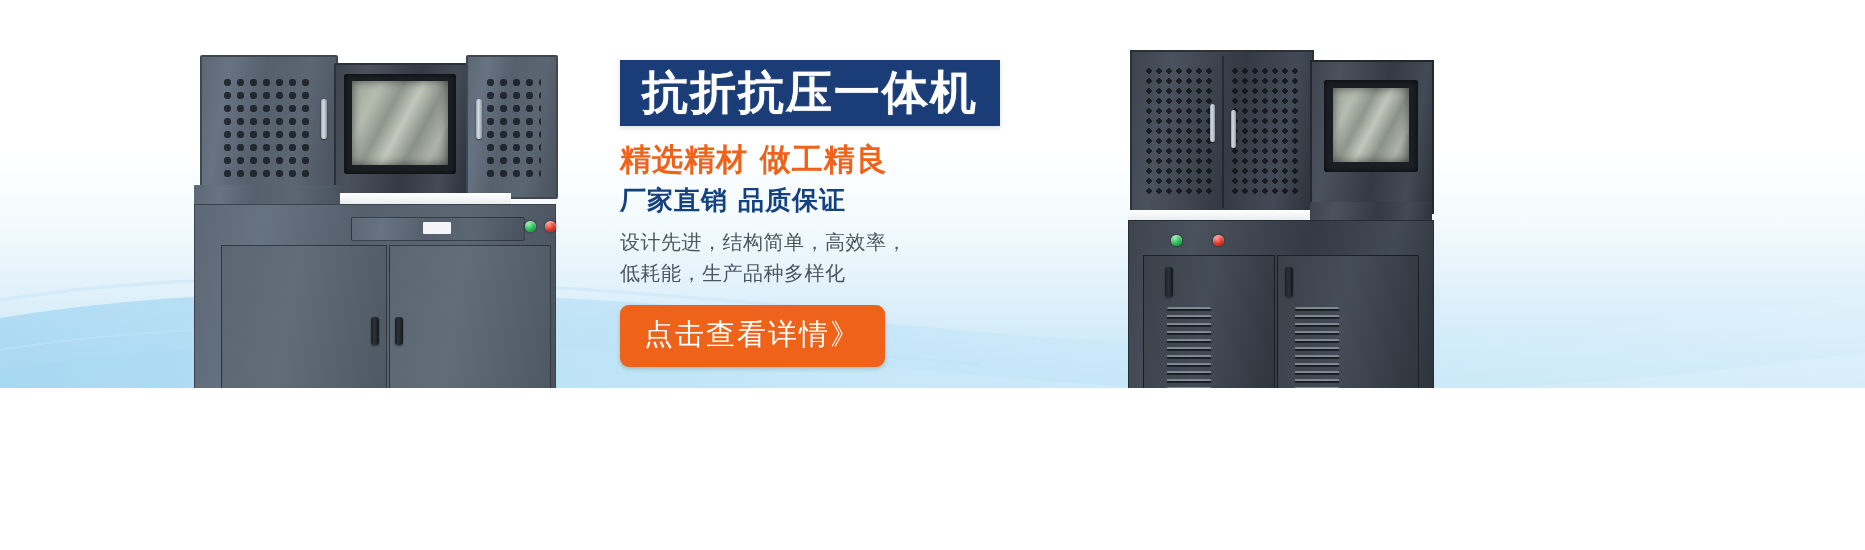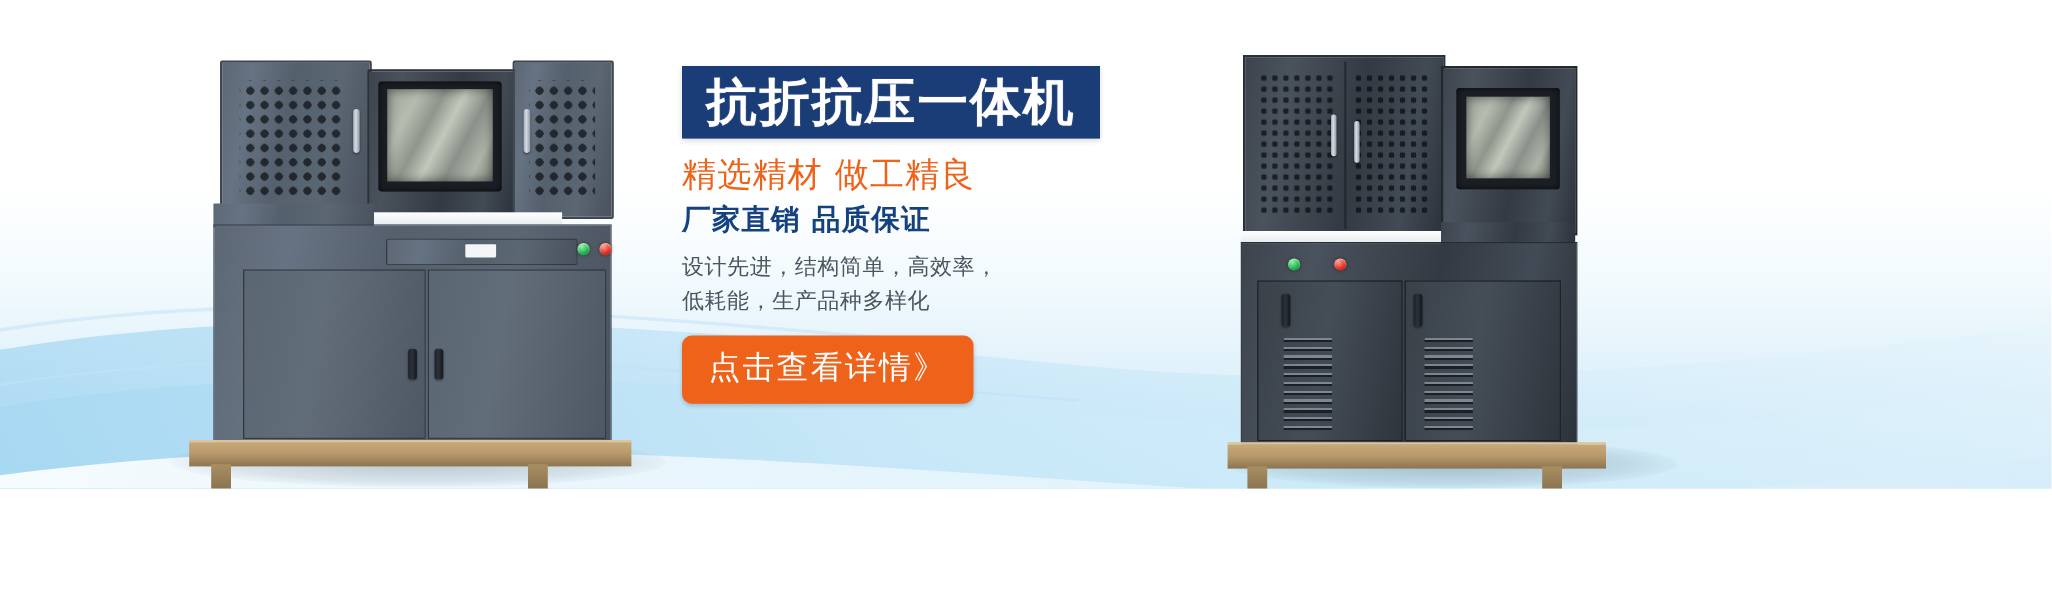--- a/index.html
+++ b/index.html
@@ -2,21 +2,21 @@
 <html><head>
 <meta charset="utf-8">
 <style>
   html,body{margin:0;padding:0;}
   body{
     width:1865px;height:550px;overflow:hidden;
     font-family:"DejaVu Sans","Liberation Sans",sans-serif;
     background:#ffffff;
   }
   #banner{
-    position:relative;width:1865px;height:444px;overflow:hidden;
+    position:relative;width:1865px;height:388px;overflow:hidden;
     background:linear-gradient(180deg,#ffffff 0%,#ffffff 38%,#f2fafd 58%,#e2f2fb 74%,#cfeaf8 88%,#bfe3f6 100%);
   }
 
   
   .wave-layer{position:absolute;left:0;top:0;width:1865px;height:550px;}
 
   
   .machine{position:absolute;}
   .m-shadow{
     position:absolute;border-radius:50%;
@@ -86,21 +86,21 @@
     display:inline-block;background:#1b3d77;
     padding:9px 22px 11px 22px;
     box-shadow:0 2px 5px rgba(0,0,0,.14);
   }
   .title-band span{
     display:block;color:#ffffff;font-size:46px;line-height:1;
     font-weight:bold;letter-spacing:2px;
     text-shadow:0 0 1px rgba(255,255,255,.6);
   }
   .sub1{
-    margin-top:16px;color:#ef6219;font-size:31px;font-weight:normal;
+    margin-top:16px;color:#ef6219;font-size:31px;font-weight:bold;
     letter-spacing:1px;line-height:1.12;white-space:nowrap;
   }
   .sub2{
     margin-top:9px;color:#15427f;font-size:26px;font-weight:bold;
     letter-spacing:1px;line-height:1.12;white-space:nowrap;
   }
   .desc{
     margin-top:12px;color:#4a5560;font-size:20px;line-height:1.55;
     letter-spacing:.5px;
   }

